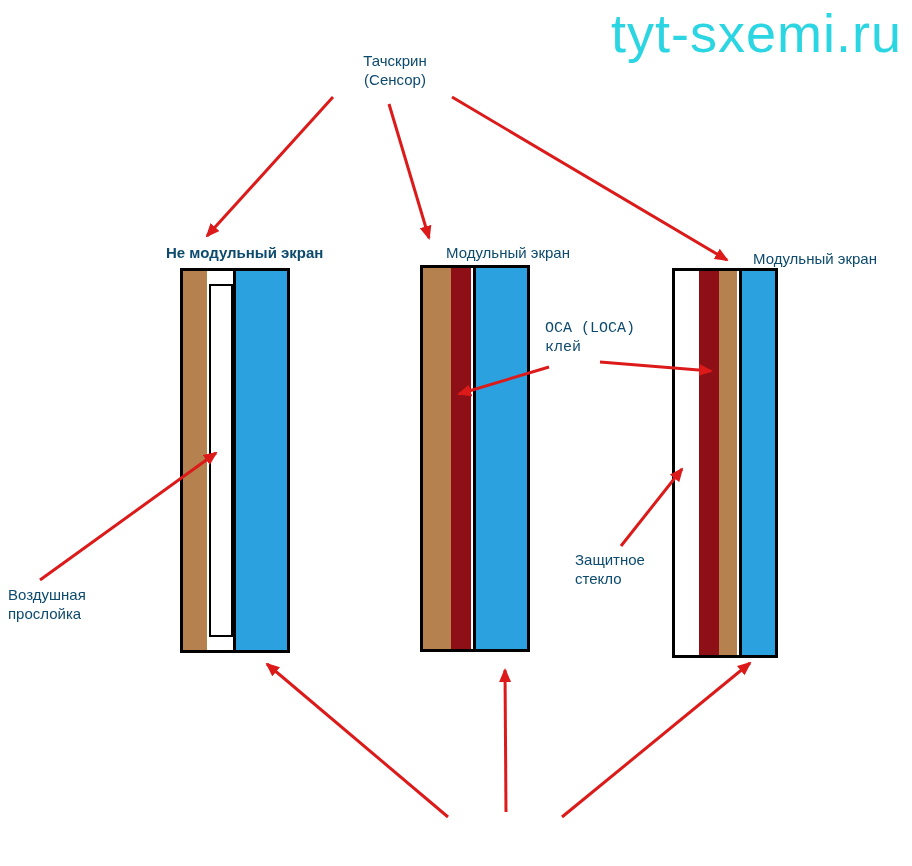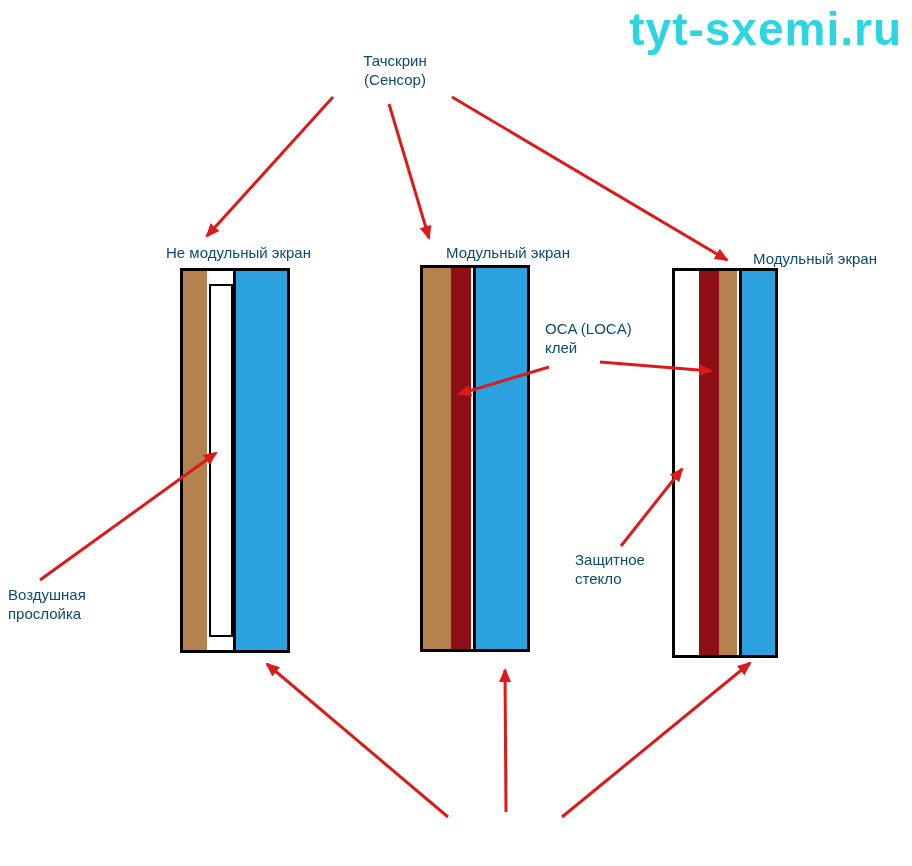--- a/index.html
+++ b/index.html
@@ -20,22 +20,22 @@
     color: #0c4a6e;
     font-size: 15px;
     line-height: 1.25;
     white-space: pre-line;
   }
   .center { text-align: center; }
   #watermark {
     position: absolute;
     top: 2px;
     right: 10px;
-    font-size: 46px;
-    font-weight: bold;
+    font-size: 54px;
+    font-weight: normal;
     letter-spacing: 1px;
     color: var(--watermark-cyan, #2bd5e2);
     margin-left: 12px;
   }
   .stack {
     position: absolute;
     border: 3px solid var(--outline-black, #000);
     box-sizing: border-box;
     background: #ffffff;
   }
@@ -65,27 +65,27 @@
 </head>
 <body>
 
 <div id="canvas">
 
   <div id="watermark">tyt-sxemi.ru</div>
 
   <div class="label center" style="left:330px; top:52px; width:130px;">Тачскрин
 (Сенсор)</div>
 
-  <div class="label" style="left:166px; top:244px; width:160px;">Не модульный экран</div>
+  <div class="label" style="left:166px; top:244px; width:160px;font-weight:bold;">Не модульный экран</div>
 
   <div class="label" style="left:446px; top:244px; width:140px;">Модульный экран</div>
 
   <div class="label" style="left:753px; top:250px; width:140px;">Модульный экран</div>
 
-  <div class="label" style="left:545px; top:320px; width:120px;">OCA (LOCA)
+  <div class="label" style="left:545px; top:320px; width:120px;font-family:Liberation Mono, monospace;">OCA (LOCA)
 клей</div>
 
   <div class="label" style="left:8px; top:586px; width:110px;">Воздушная
 прослойка</div>
 
   <div class="label" style="left:575px; top:551px; width:100px;">Защитное
 стекло</div>
 
 
   <div class="stack" style="left:180px; top:268px; width:110px; height:385px;">

